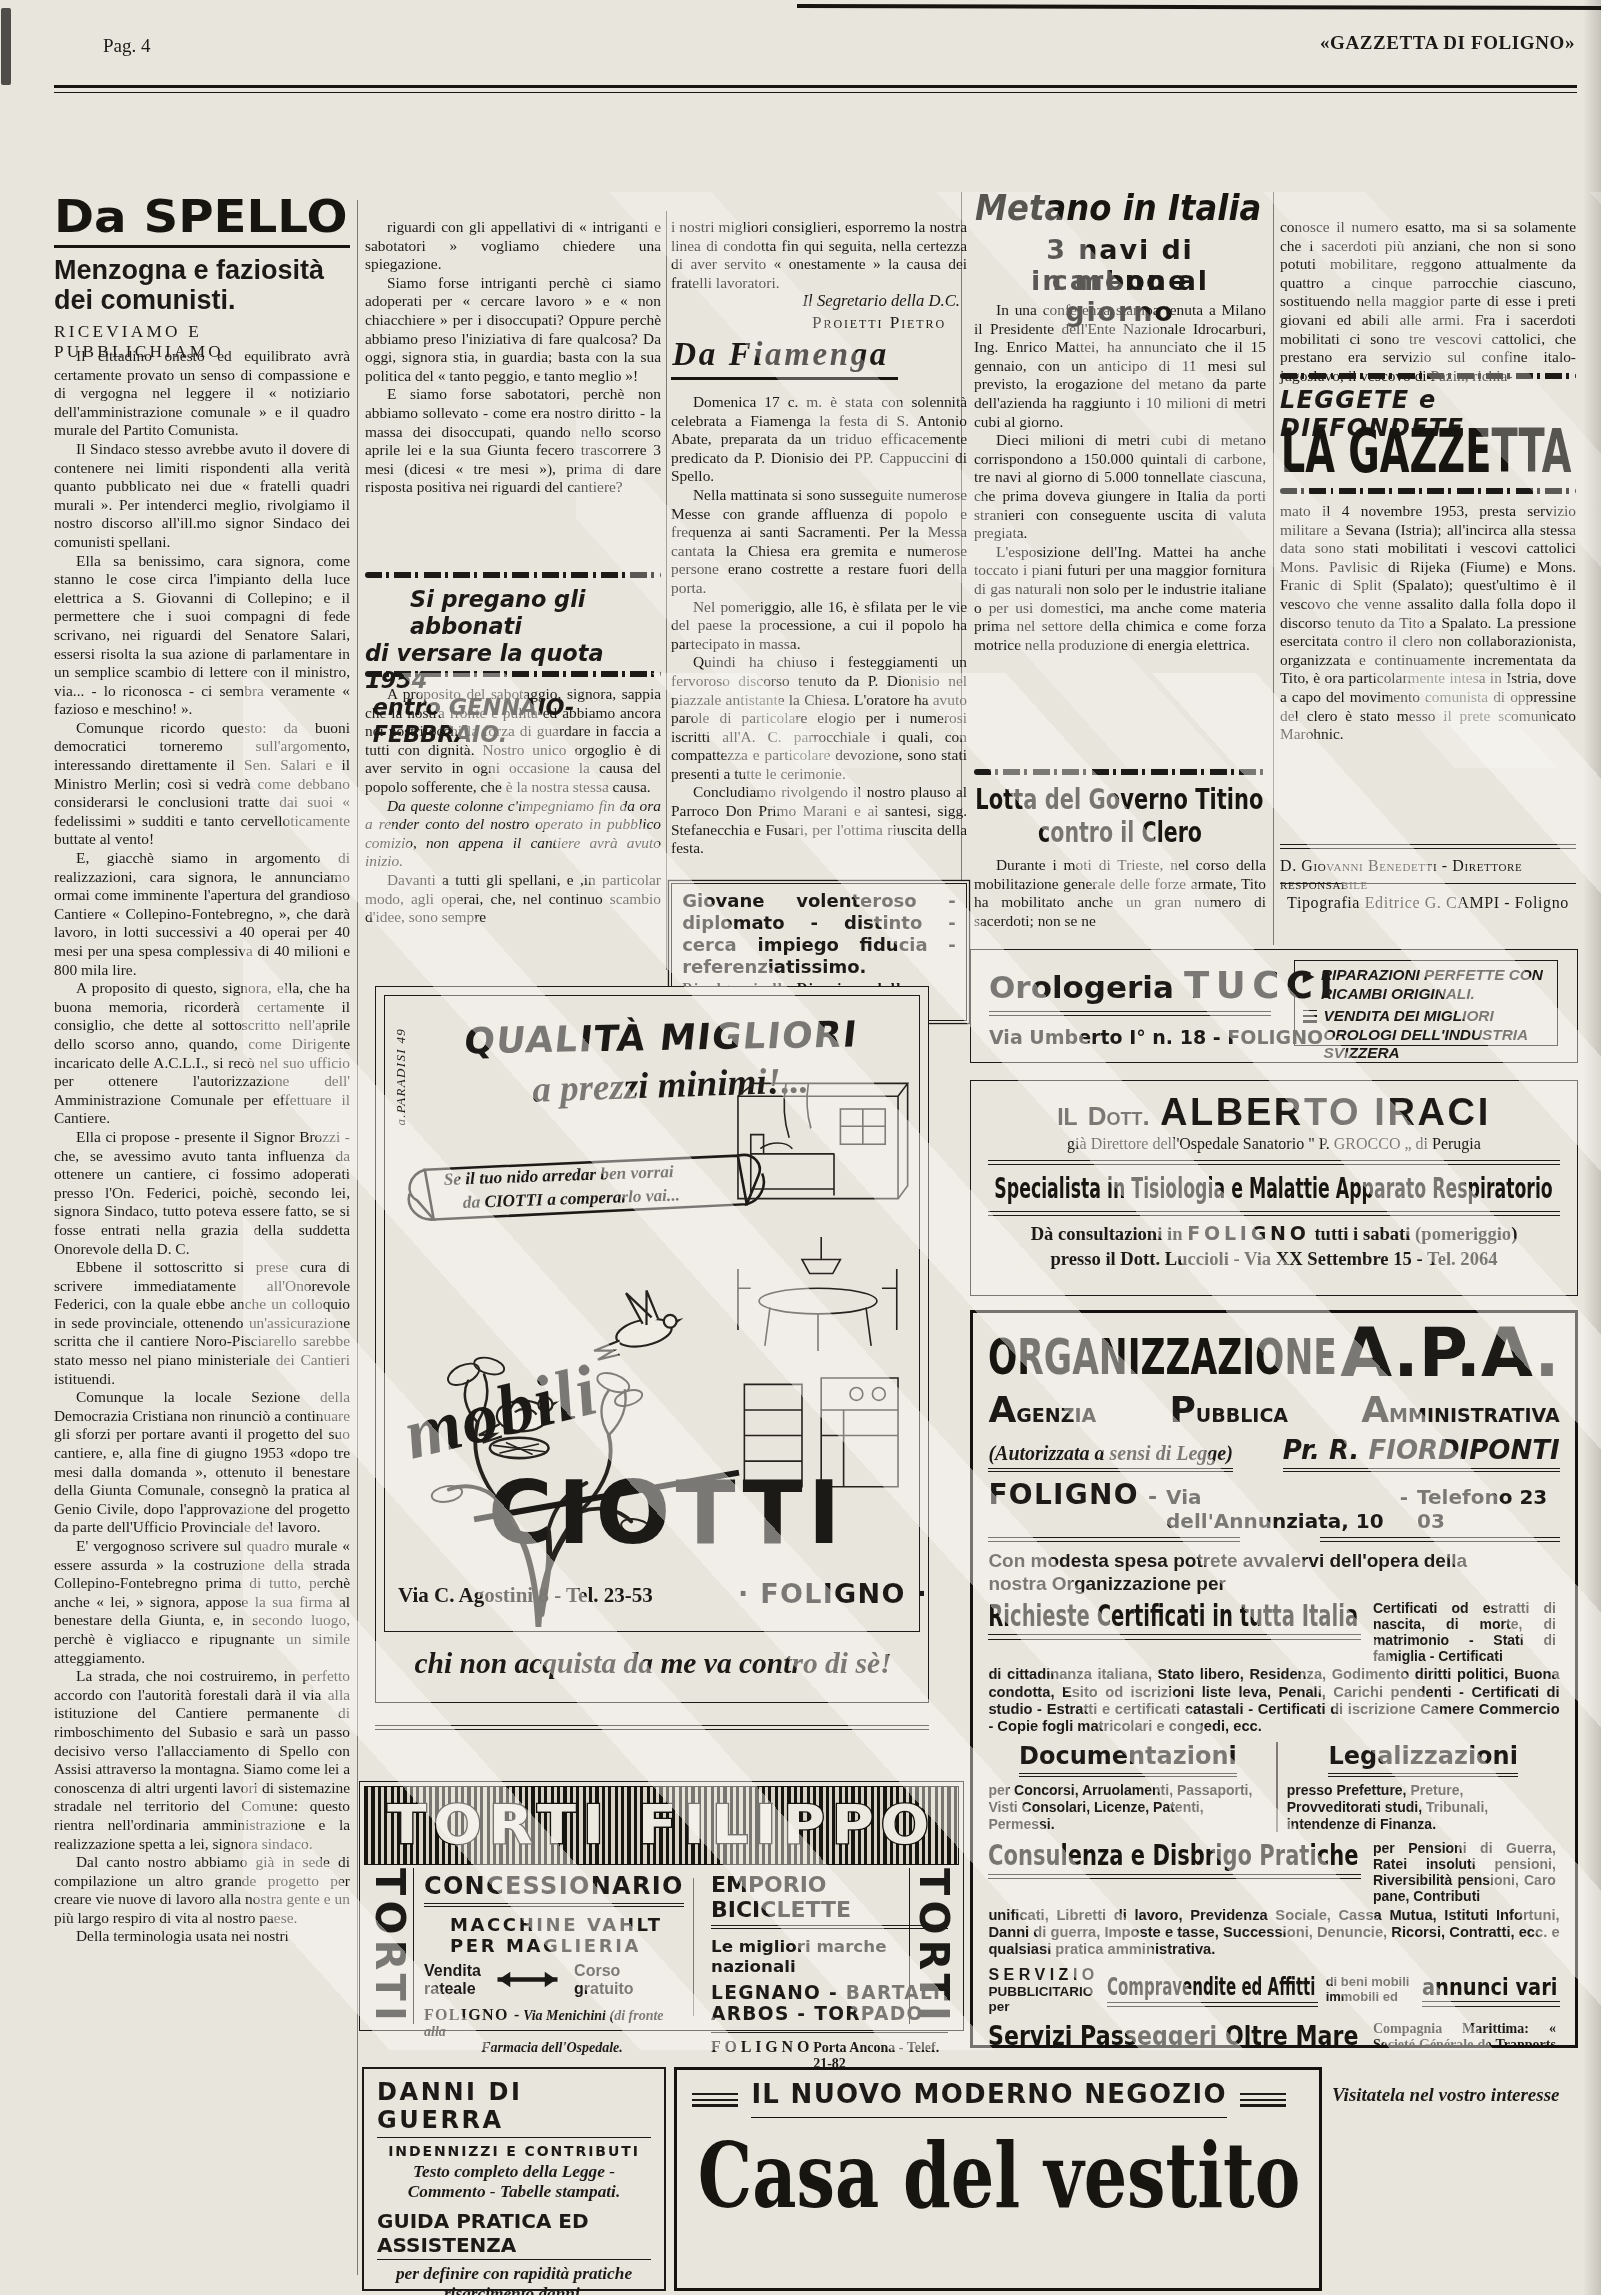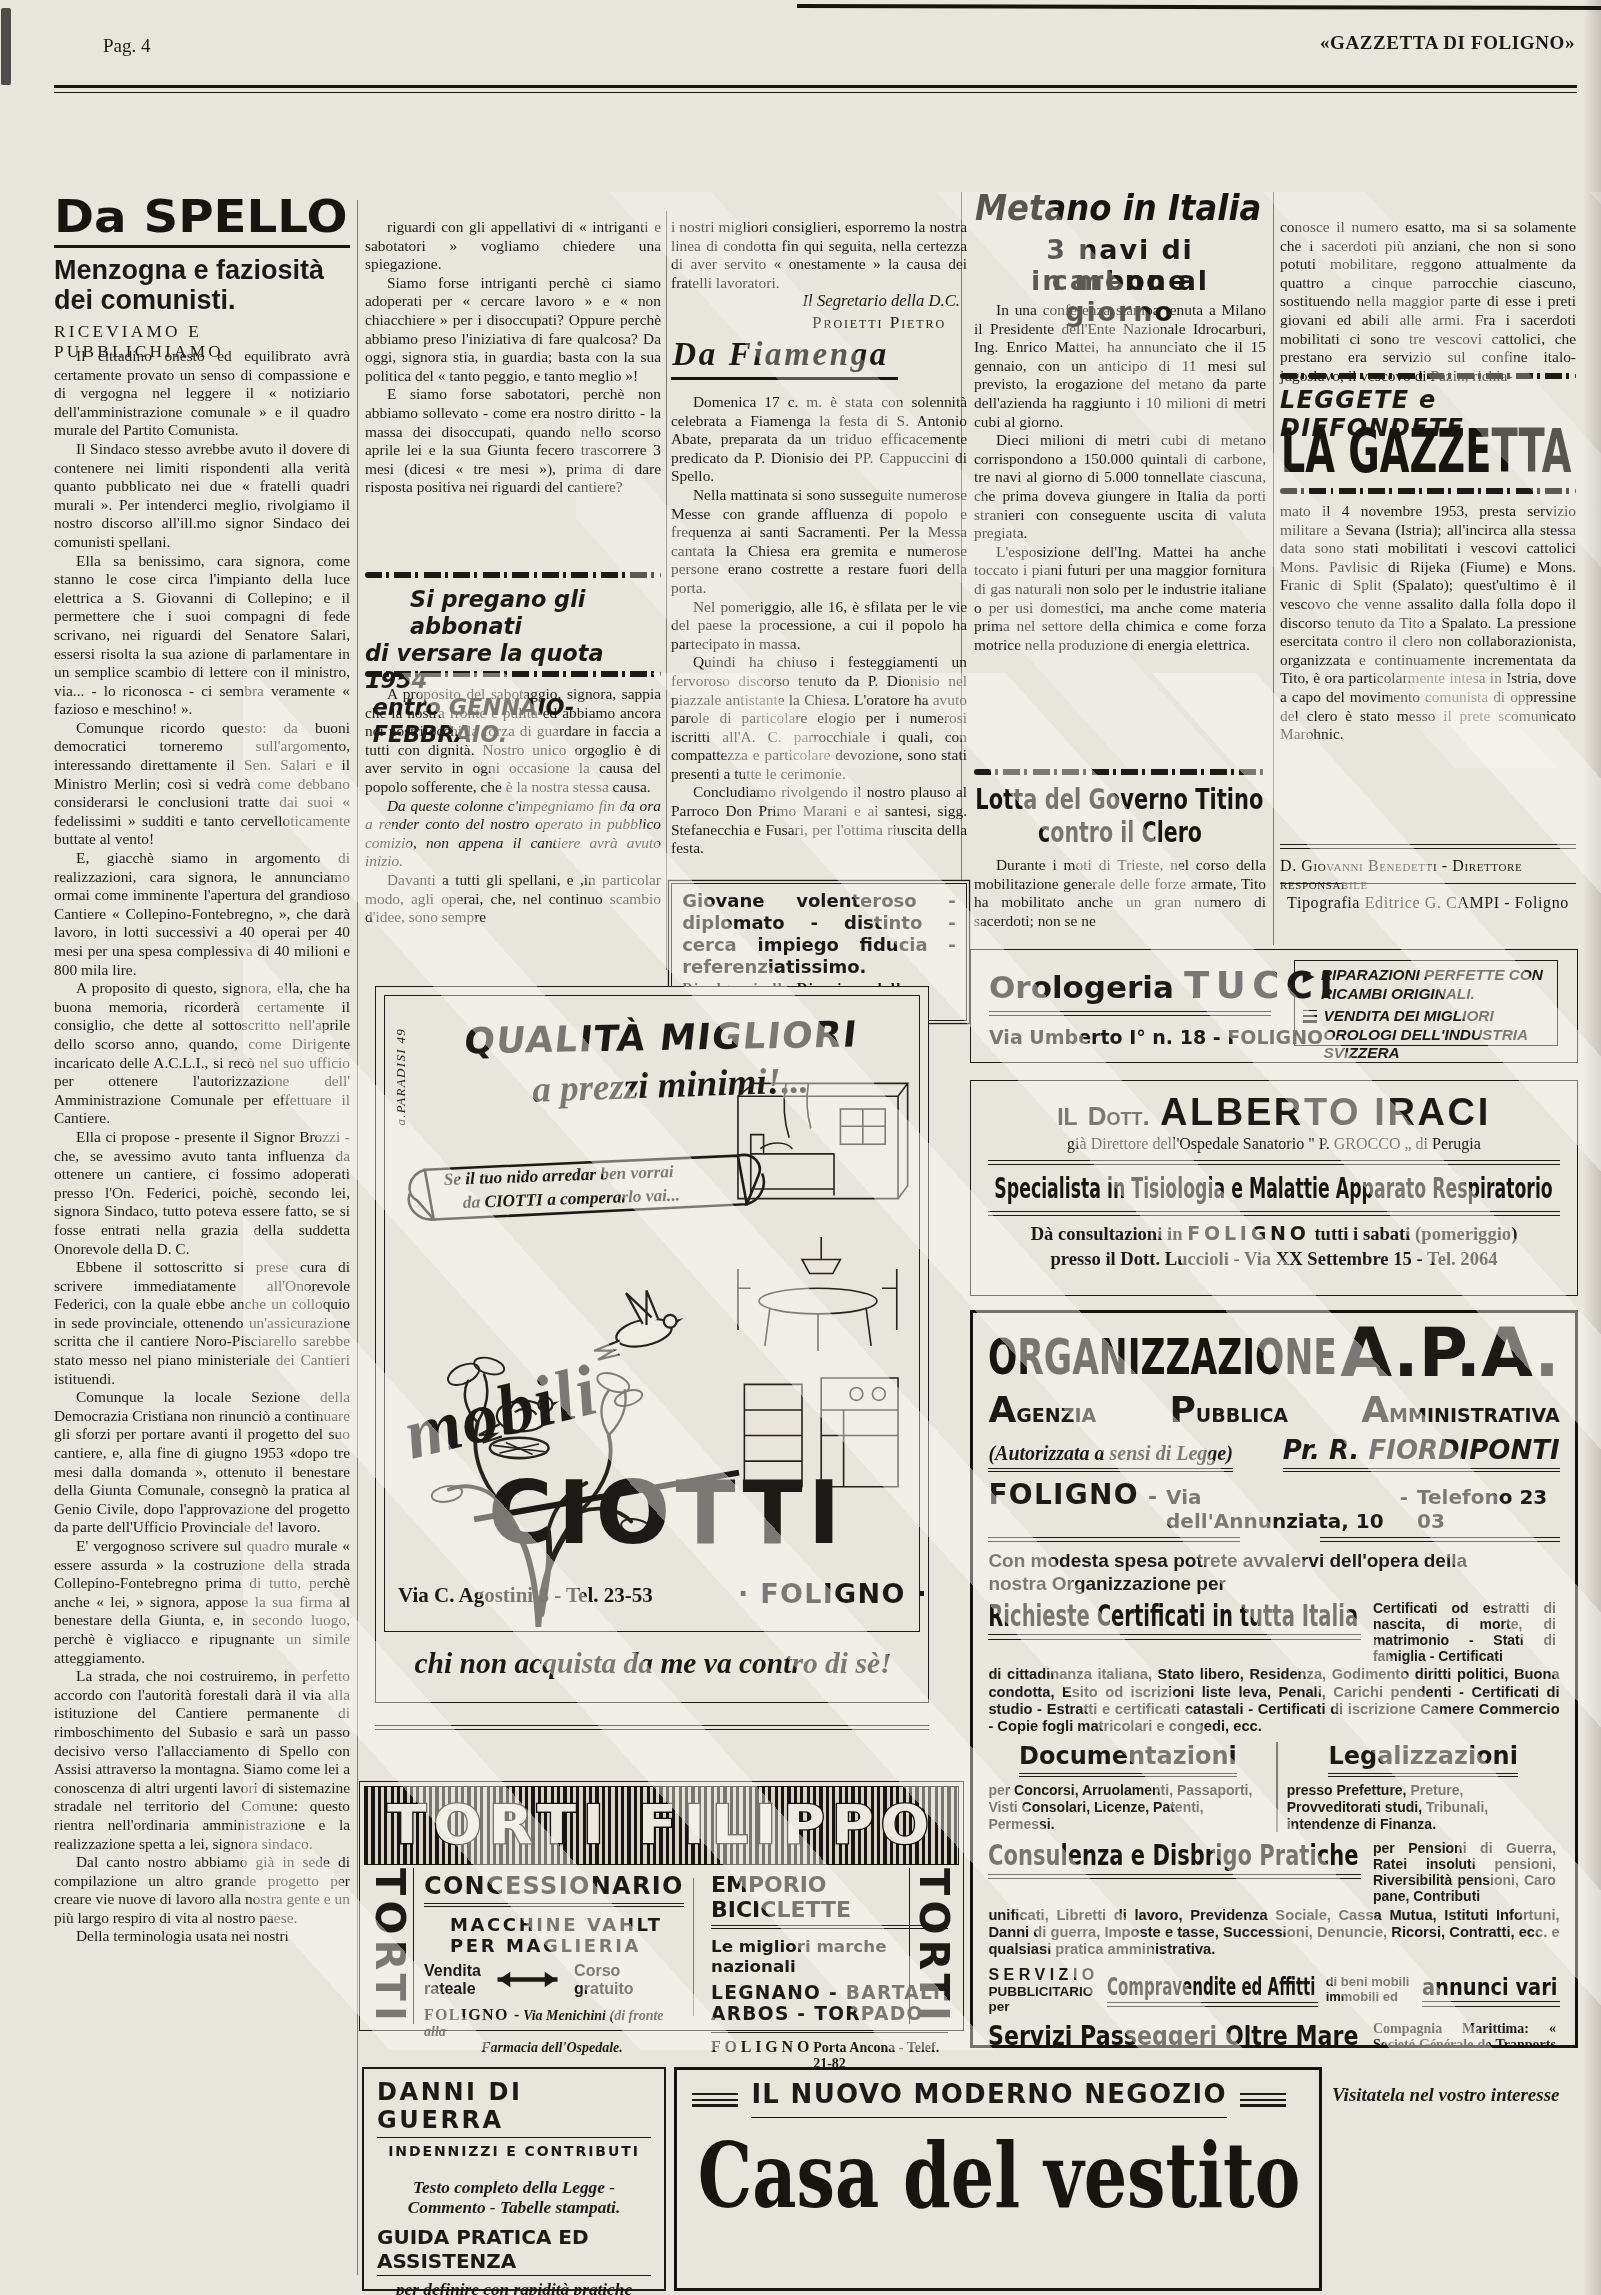--- a/index.html
+++ b/index.html
@@ -401,21 +401,21 @@
       <div style="display:flex;justify-content:space-between;align-items:baseline;margin-top:7.7px;border-top:1.3px solid #1c1a17;padding-top:5.1px;">
         <span class="ser b" style="font-size:16px;letter-spacing:3.8px;">FOLIGNO</span>
         <span class="ser b" style="font-size:14px;">Porta Ancona  -  Telef. 21-82</span>
       </div>
     </div>
   </div>
 
   <div class="abs frame4" style="left:362px;top:2067px;width:304px;height:224px;box-sizing:border-box;padding:9px 13px;background:#e8e5dd;">
     <span class="dsans b" style="display:inline-block;font-size:24px;letter-spacing:2.6px;border-bottom:1.9px solid #1c1a17;padding-bottom:2.6px;">DANNI DI GUERRA</span>
     <div class="dsans b center" style="font-size:14px;letter-spacing:1.9px;margin-top:5.1px;">INDENNIZZI E CONTRIBUTI</div>
-    <div class="ser b i" style="font-size:17.3px;line-height:20.5px;margin-top:19px;text-align:center;">Testo completo della Legge - Commento - Tabelle stampati.</div>
+    <div class="ser b i" style="font-size:17.3px;line-height:20.5px;margin-top:3px;text-align:center;">Testo completo della Legge - Commento - Tabelle stampati.</div>
     <span class="dsans b" style="display:inline-block;font-size:20px;border-bottom:1.9px solid #1c1a17;padding-bottom:2px;margin-top:6.4px;">GUIDA PRATICA ED ASSISTENZA</span>
     <div class="ser b i center" style="font-size:17.3px;line-height:20.5px;margin-top:3.8px;">per definire con rapidità pratiche risarcimento danni.</div>
     
     
     
   </div>
 
   <div class="abs" style="left:674px;top:2067px;width:648px;height:224px;border:3.2px solid #14120e;box-sizing:border-box;padding:9px 15.4px;background:#e8e5dd;">
     <div style="display:flex;align-items:center;gap:13px;">
       <span class="stripes"></span>

